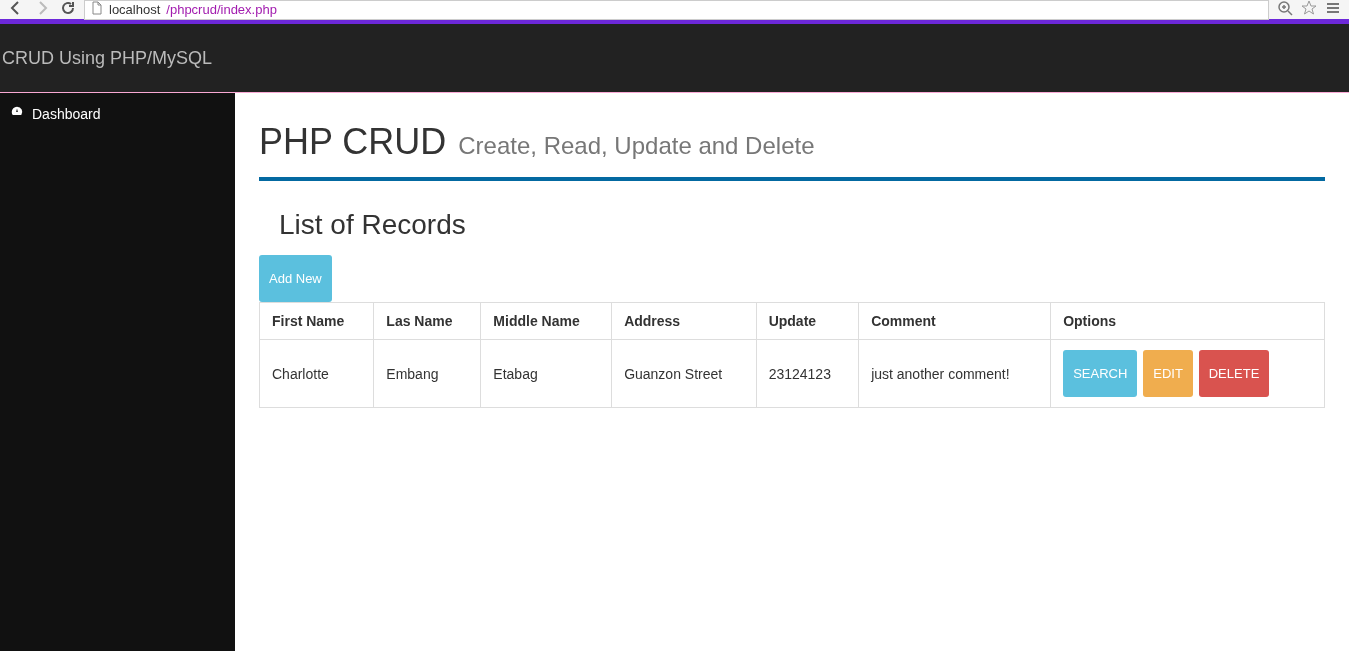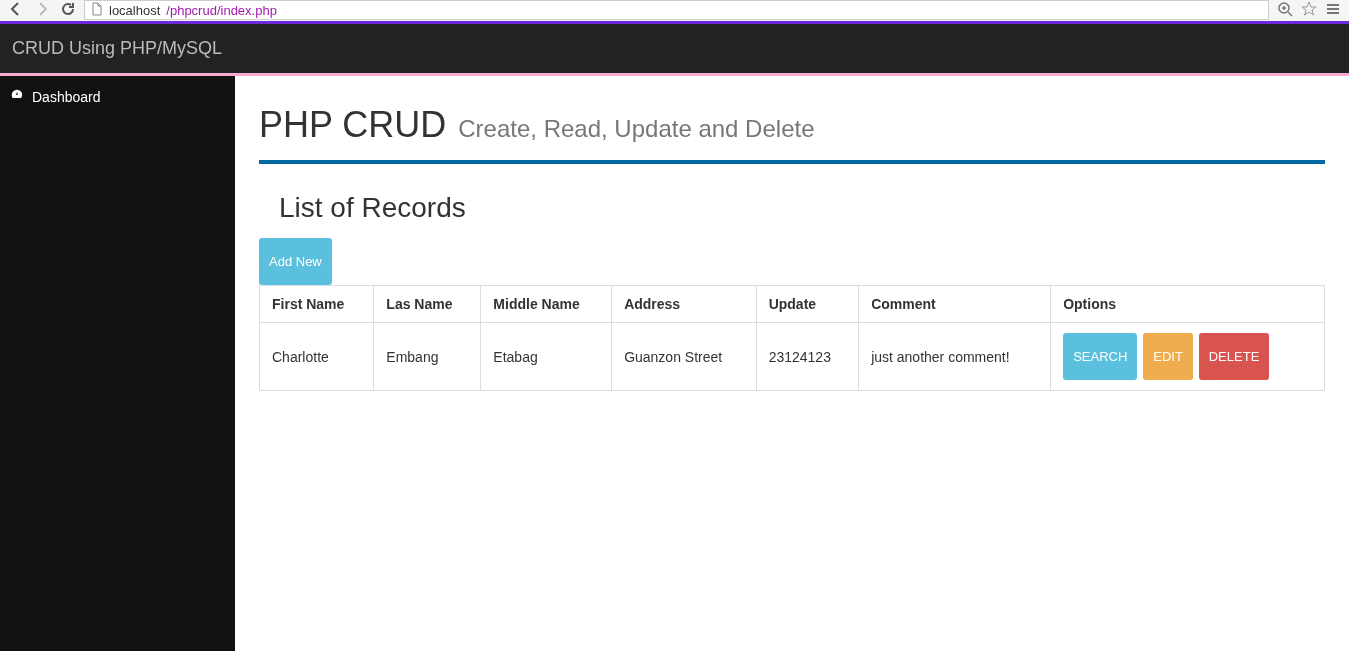--- a/index.html
+++ b/index.html
@@ -1,27 +1,27 @@
 <!DOCTYPE html>
 <html><head>
   <meta charset="utf-8">
   <style>
     * { margin: 0; padding: 0; box-sizing: border-box; }
     body { font-family: "Helvetica Neue", Helvetica, Arial, sans-serif; font-size: 14px; color: #333; background: #222; width: 1349px; height: 651px; overflow: hidden; }
 
     
-    .browser-bar { background: #f5f5f5; height: 24px; display: flex; padding: 0 8px; border-bottom: 3px solid #6d28d9; }
+    .browser-bar { background: #f5f5f5; height: 24px; display: flex; align-items: center; padding: 0 8px; border-bottom: 5px solid #6d28d9; }
     .browser-nav { display: flex; align-items: center; gap: 10px; }
     .browser-nav svg { width: 16px; height: 16px; }
     .url-box { flex: 1; margin: 0 8px; display: flex; align-items: center; gap: 6px; background: #fff; border: 1px solid #ccc; height: 20px; padding: 0 6px; font-size: 13px; color: #333; }
     .url-box .fade { color: #a21caf; }
     .browser-right { display: flex; align-items: center; gap: 8px; }
 
     
-    .topbar { background: #222; color: #999; padding: 14px 12px; height: 52px; display: flex; align-items: center; border-bottom: 3px solid #f9a8d4; }
+    .topbar { background: #222; color: #999; padding: 14px 2px; height: 69px; display: flex; align-items: center; border-bottom: 1px solid #f9a8d4; }
     .topbar .brand { font-size: 18px; color: #bbb; }
 
     
     .layout { display: flex; height: calc(651px - 24px - 52px); }
     .sidebar { width: 235px; background: #111; color: #fff; }
     .sidebar .item { display: flex; align-items: center; gap: 8px; padding: 12px 10px; color: #fff; font-size: 14px; cursor: pointer; }
     .sidebar .item svg { width: 14px; height: 14px; }
 
     .main { flex: 1; background: #fff; padding: 22px 24px 36px 24px; overflow: auto; }
     .page-header { padding: 6px 0 14px 0; border-bottom: 4px solid #0369a1; margin-bottom: 28px; }

